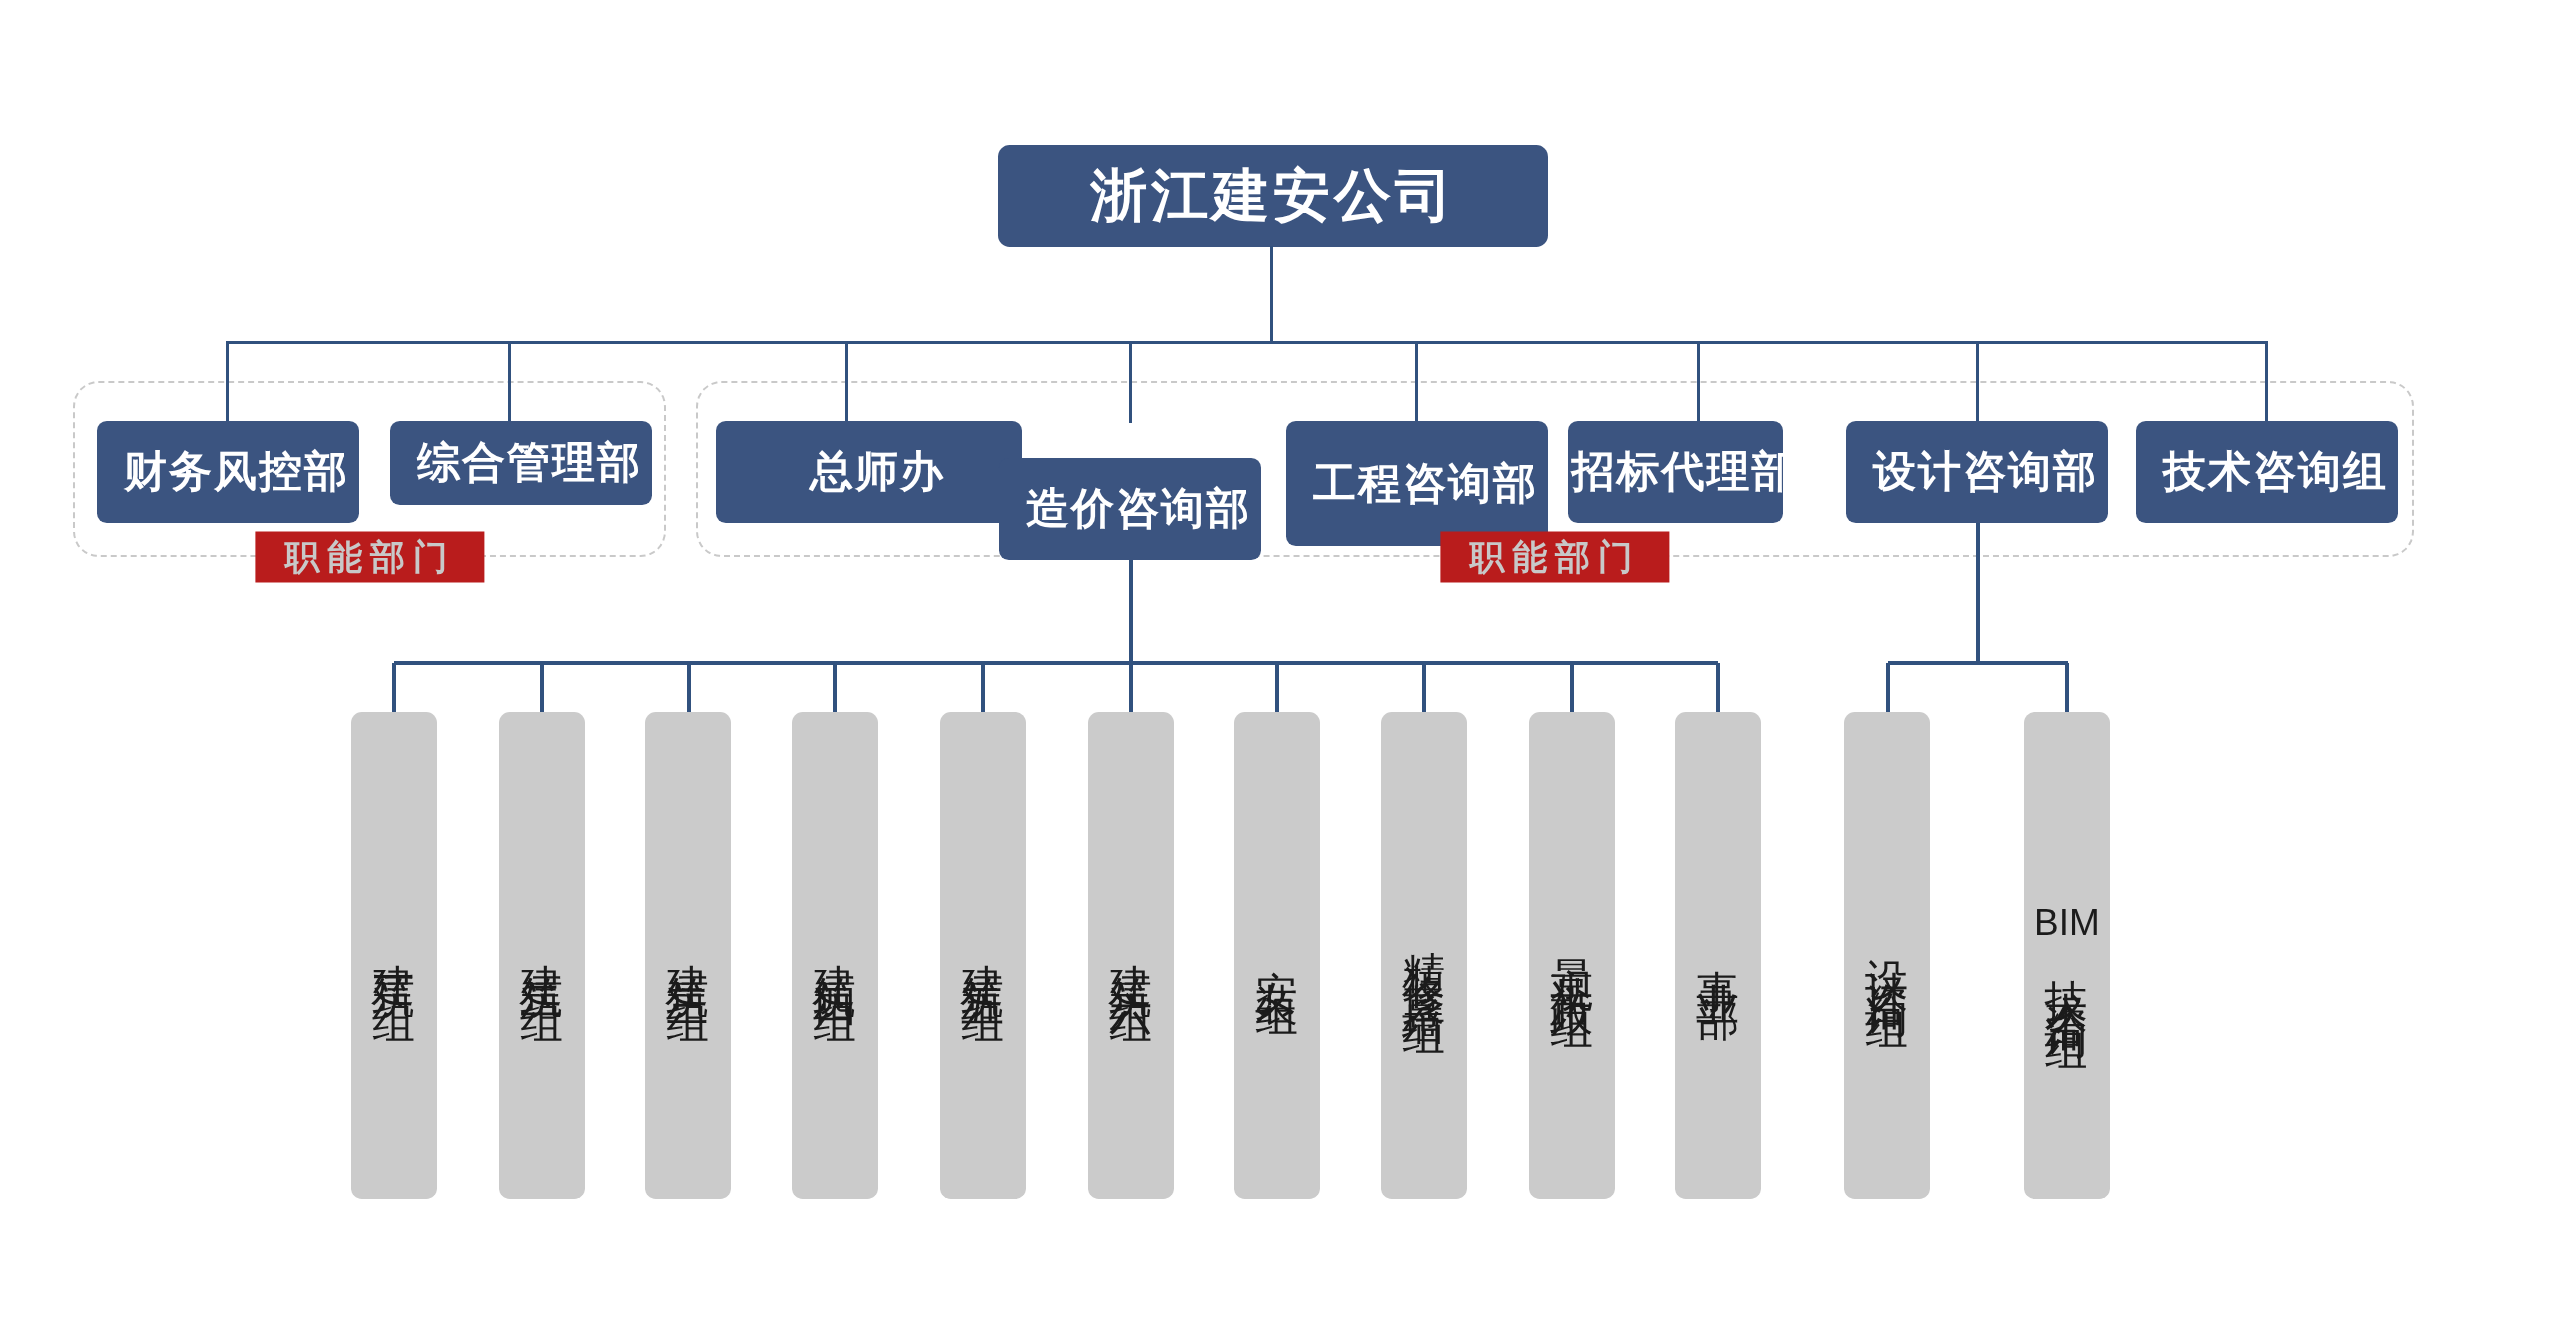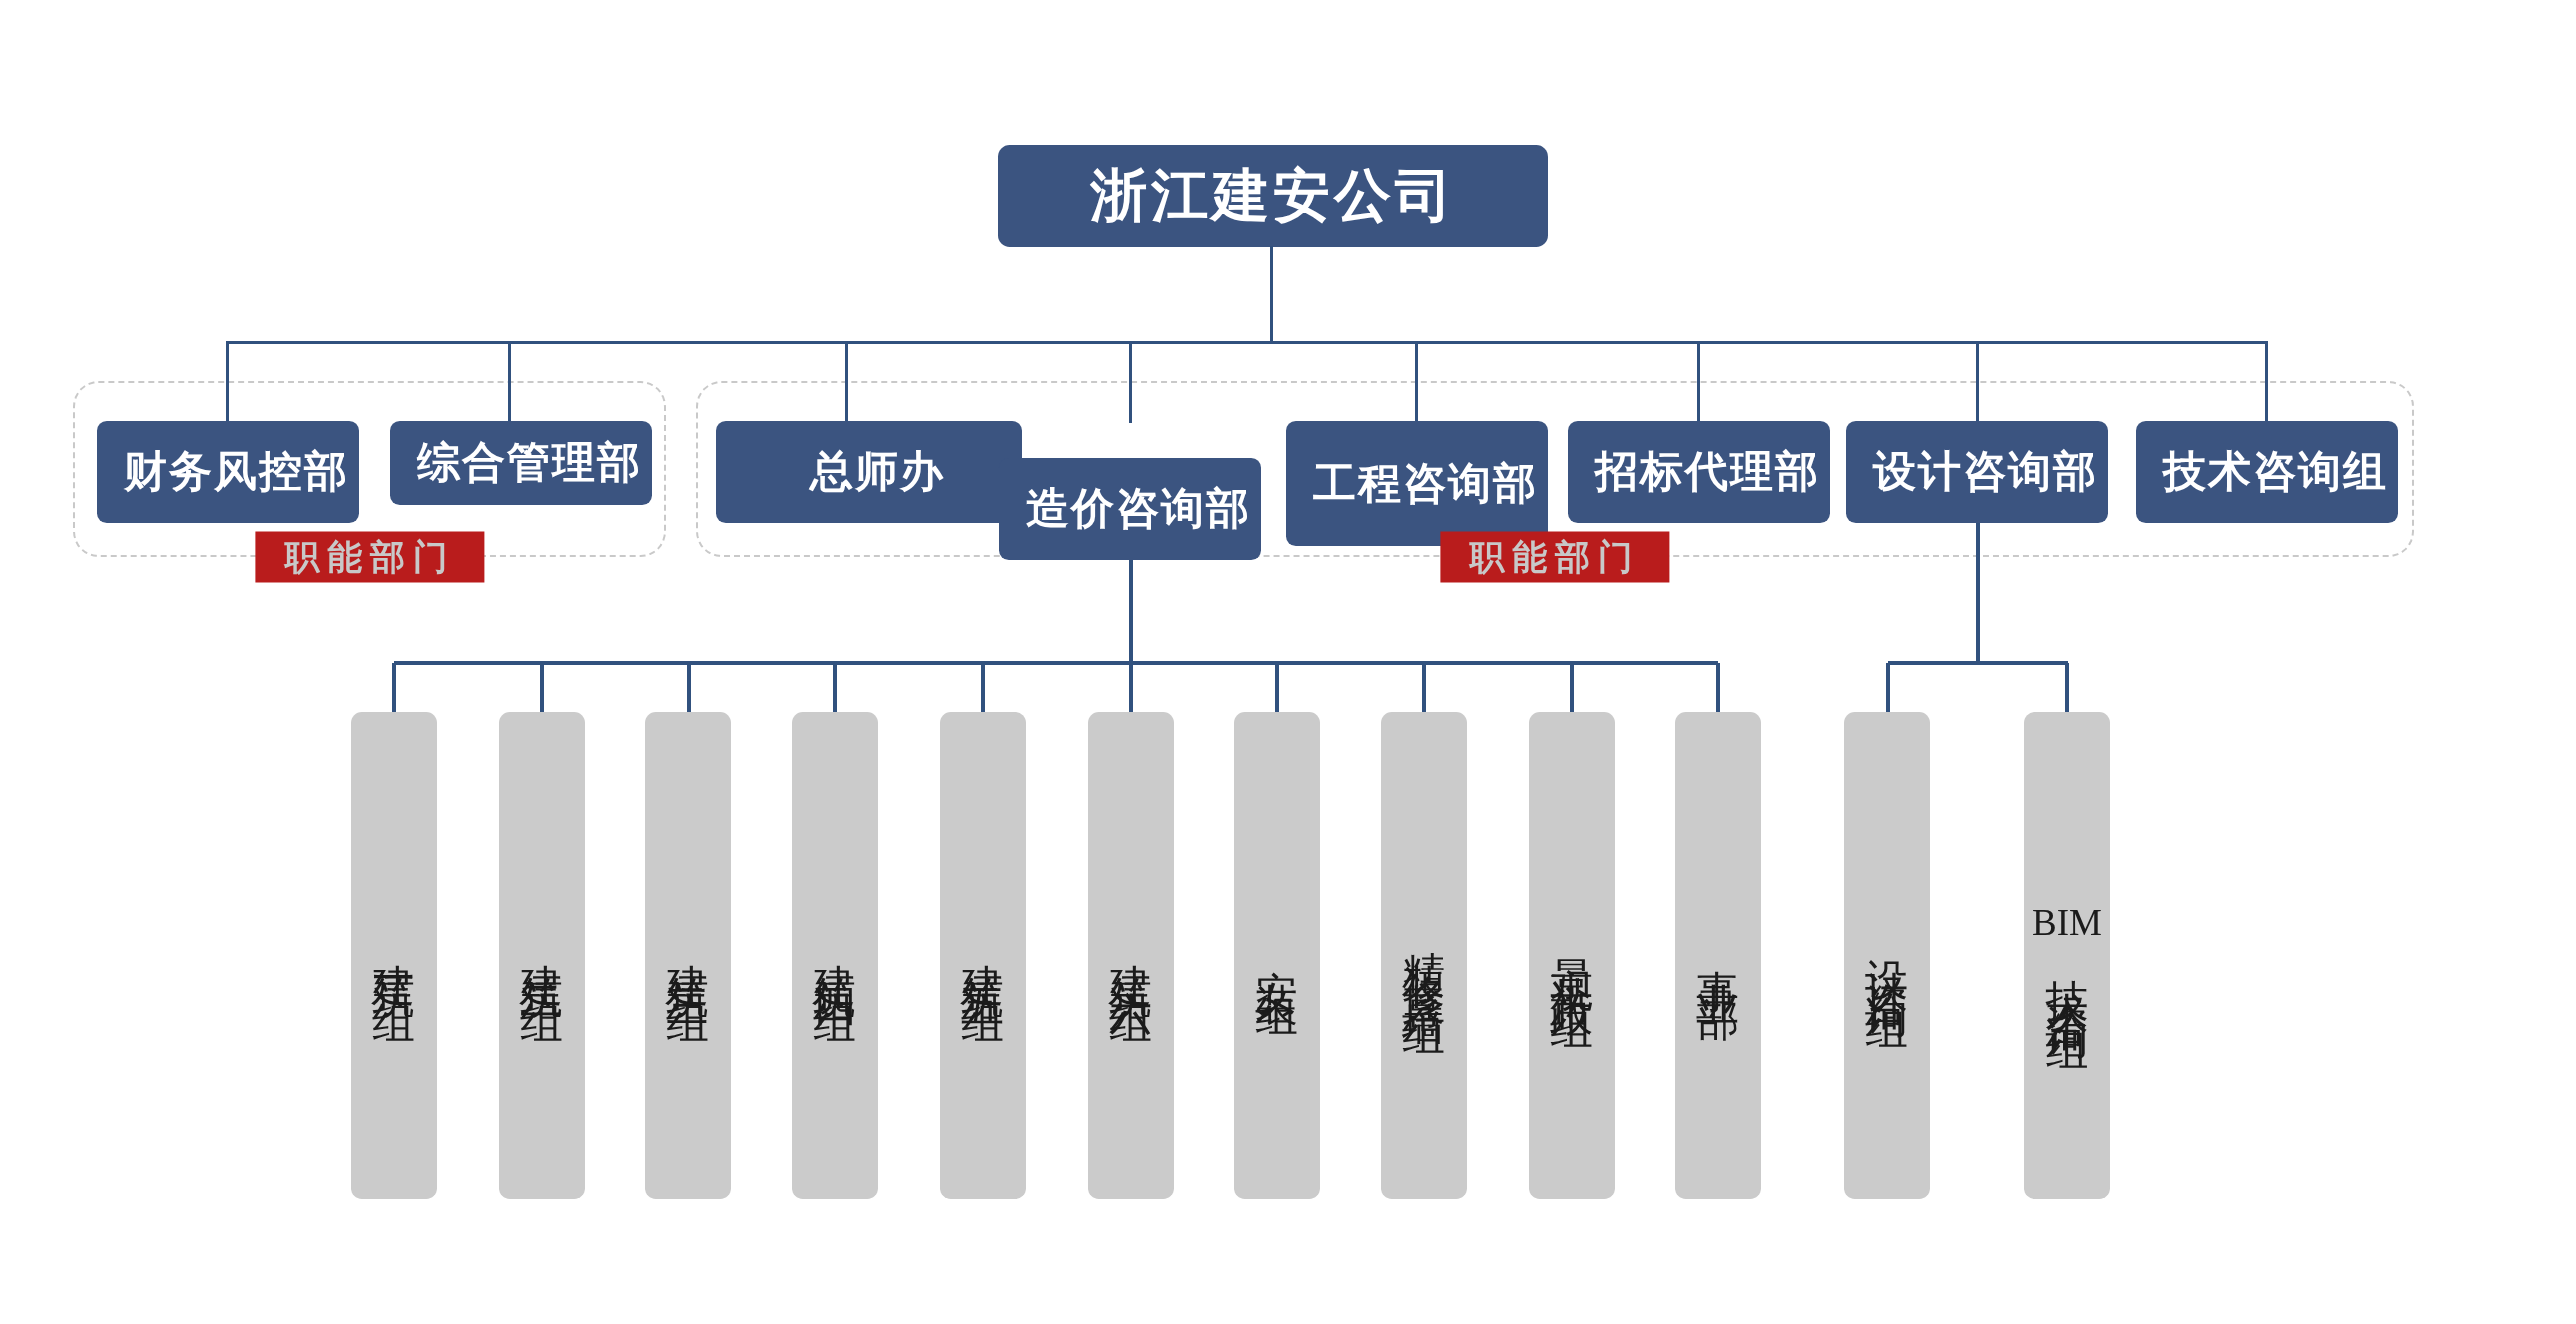--- a/index.html
+++ b/index.html
@@ -1,21 +1,21 @@
 <!DOCTYPE html>
 <html style="--blue: #3B5480; --line: #31517E; --gray: #CBCBCB; --frame: #C9C9C9; --label: #C8C8C8; --ink: #1B1B1B; --bg: #FFFFFF;"><head>
 <meta charset="utf-8">
 <style>
   html, body { margin: 0; padding: 0; background: #ffffff; }
   .canvas {
     position: relative;
     width: 2576px;
     height: 1324px;
     background: var(--bg, #ffffff);
-    font-family: Liberation Serif, serif;
+    font-family: Liberation Sans, sans-serif;
     overflow: hidden;
     border-radius: 9px;
   }
   .node {
     position: absolute;
     display: flex;
     align-items: center;
     justify-content: center;
     box-sizing: border-box;
     text-align: center;
@@ -133,21 +133,21 @@
       </div>
       <div class="node dept-node" style="left: 716px; top: 421px; width: 306px; height: 102px;">
         <span>总师办</span>
       </div>
       <div class="node dept-node" style="left: 999px; top: 421px; width: 262px; height: 102px; margin-top: 37px;">
         <span>造价咨询部</span>
       </div>
       <div class="node dept-node" style="left: 1286px; top: 421px; width: 262px; height: 125px;">
         <span>工程咨询部</span>
       </div>
-      <div class="node dept-node" style="left: 1568px; top: 421px; width: 262px; height: 102px;">
+      <div class="node dept-node" style="left: 1568px; top: 421px; width: 215px; height: 102px;">
         <span>招标代理部</span>
       </div>
       <div class="node dept-node" style="left: 1846px; top: 421px; width: 262px; height: 102px;">
         <span>设计咨询部</span>
       </div>
       <div class="node dept-node" style="left: 2136px; top: 421px; width: 262px; height: 102px;">
         <span>技术咨询组</span>
       </div>
       <div class="node team-node" style="left: 351px; top: 712px; width: 86px; height: 487px;">
         <span class="vtext">建筑一组</span>

